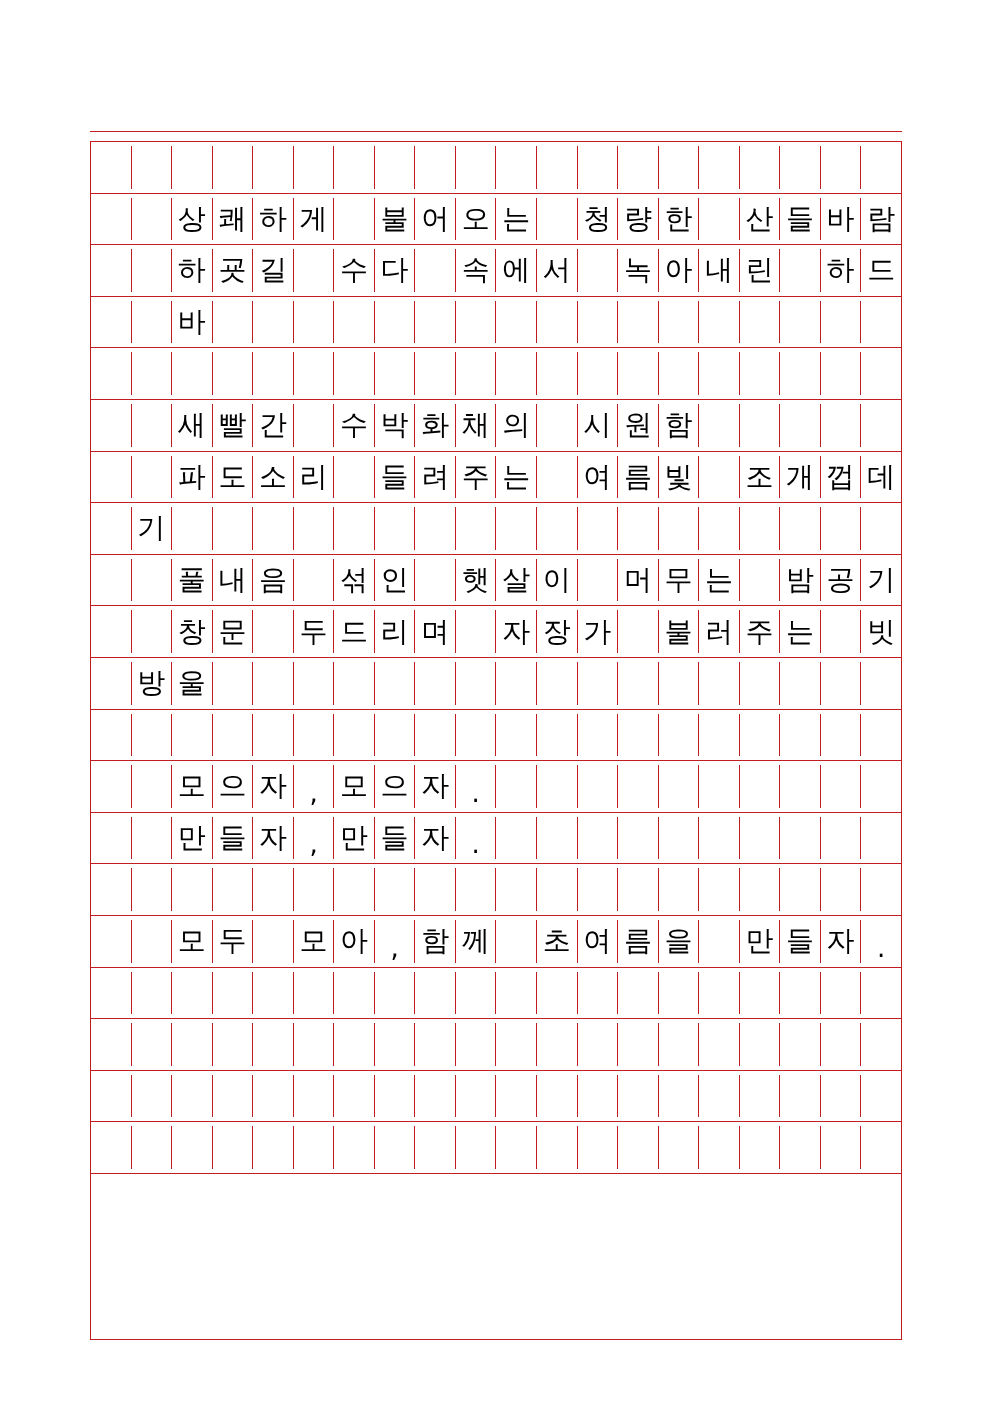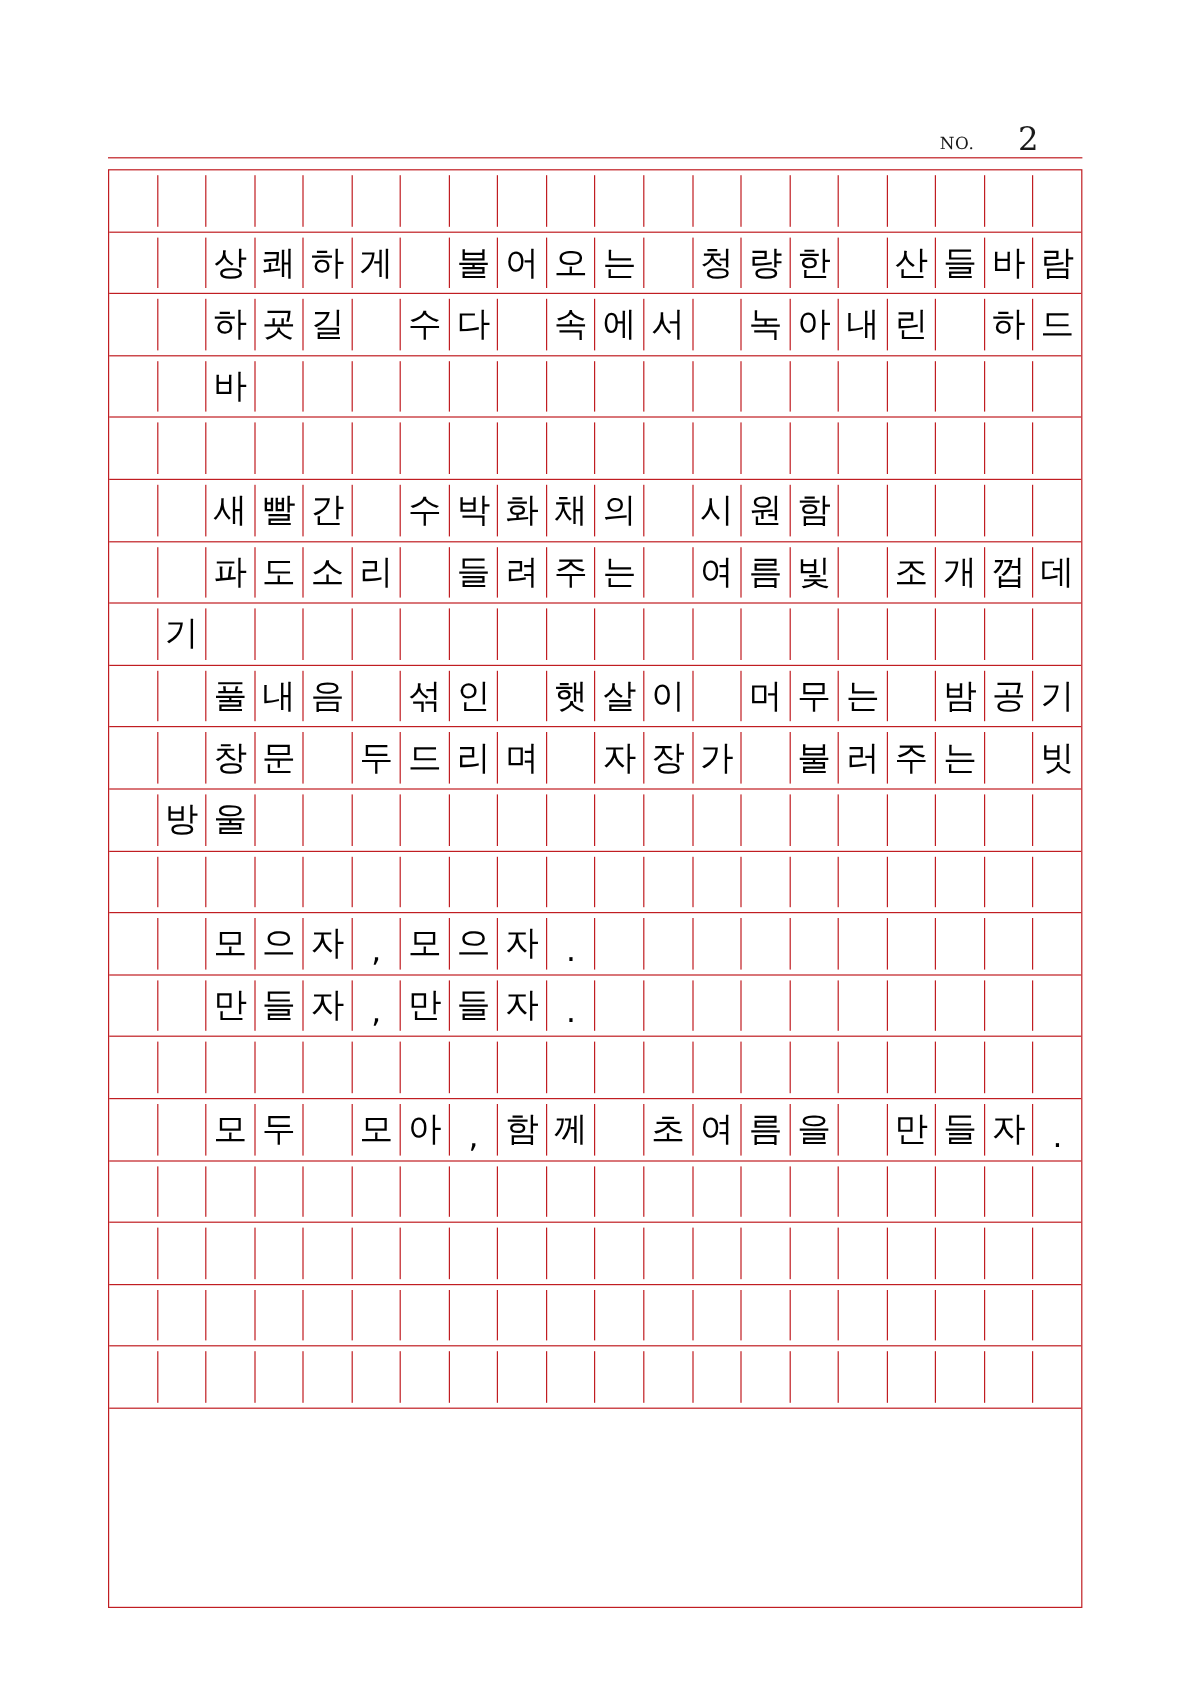--- a/index.html
+++ b/index.html
@@ -120,24 +120,20 @@
     right: 0;
     bottom: 0;
     top: 1032px;
   }
 </style>
 </head>
 <body>
 
 <div class="page">
 
-  <div class="header">
-    <span class="header-no">NO.</span>
-    <span class="header-num">2</span>
-  </div>
   <div class="header-rule"></div>
 
   <div class="sheet">
     <div class="grid-area" id="grid-area">
         <div class="row">
           <div class="row-inner">
             <div class="cell"></div>
             <div class="cell"></div>
             <div class="cell"></div>
             <div class="cell"></div>

